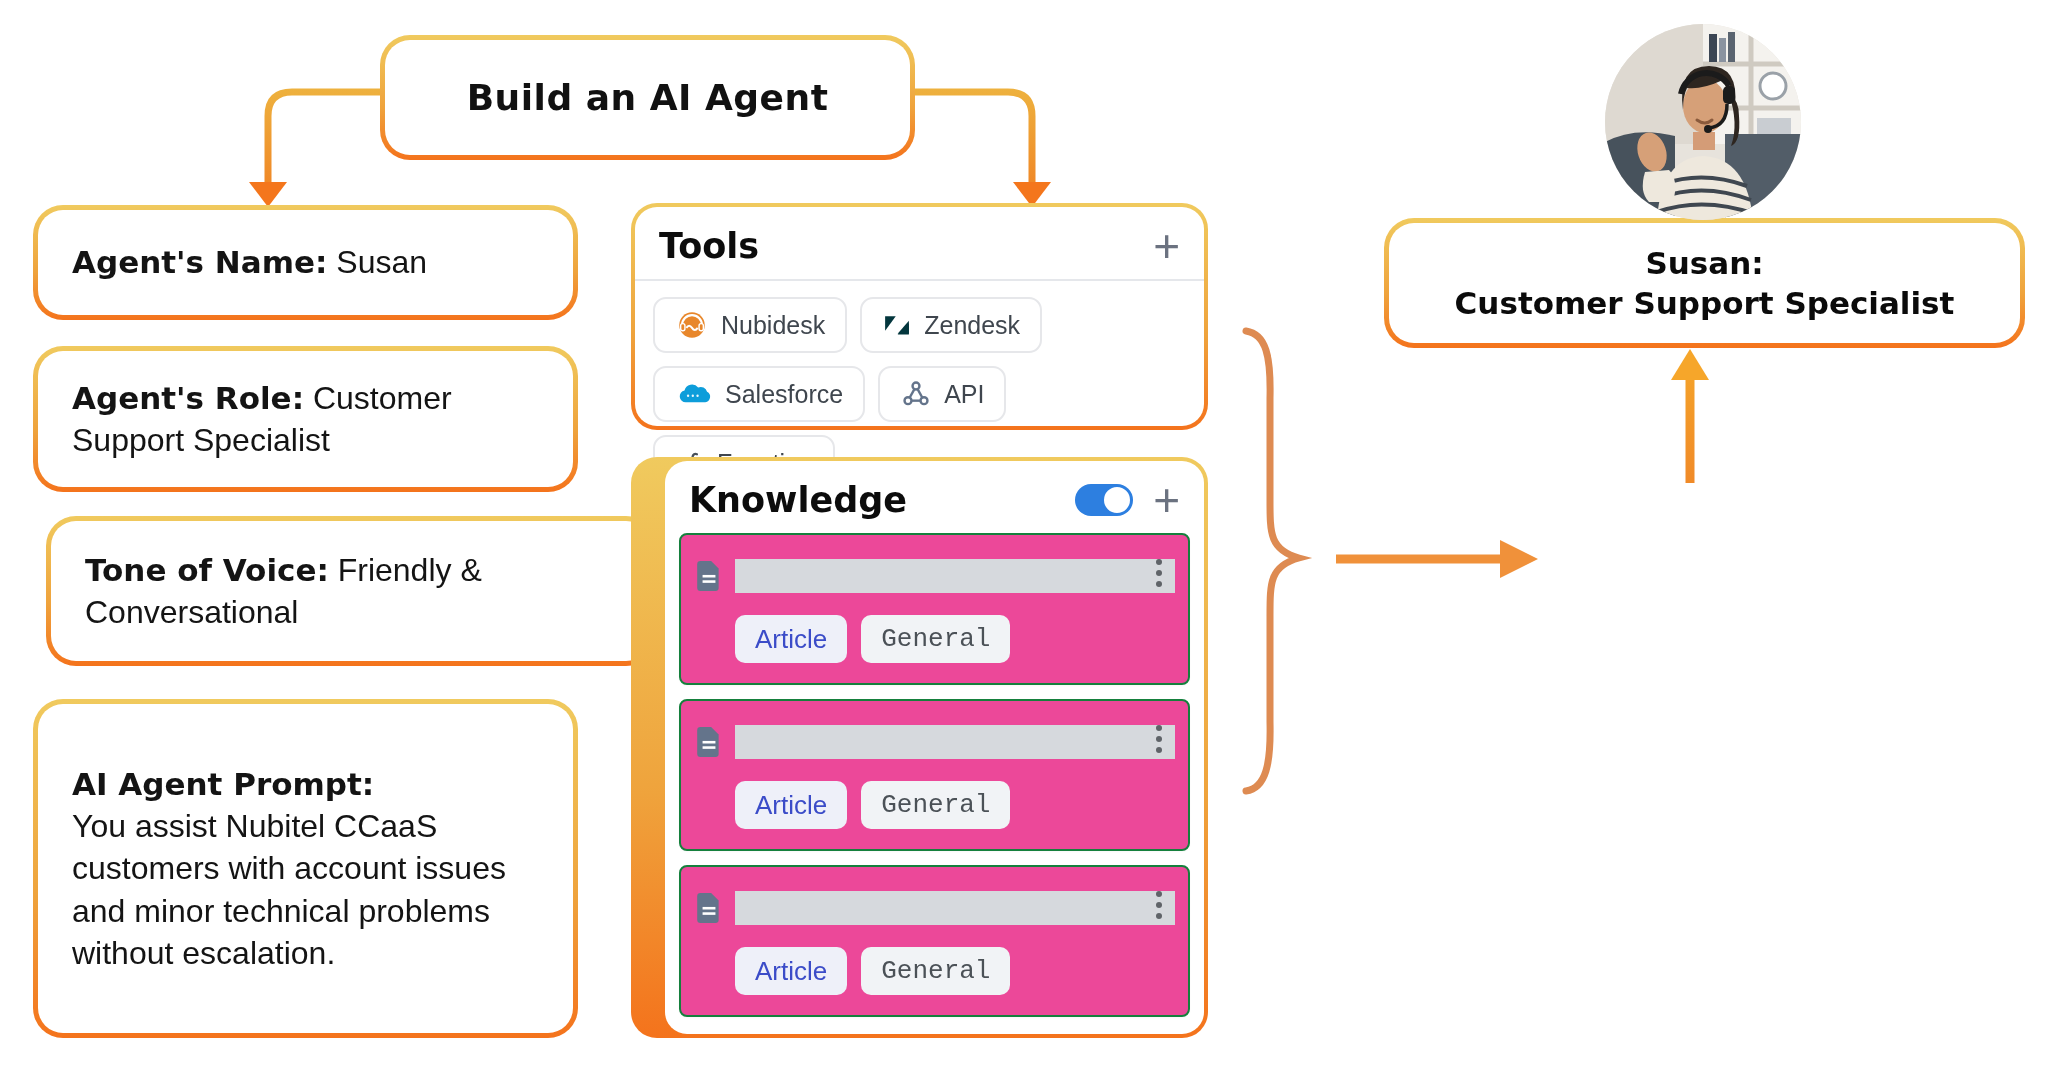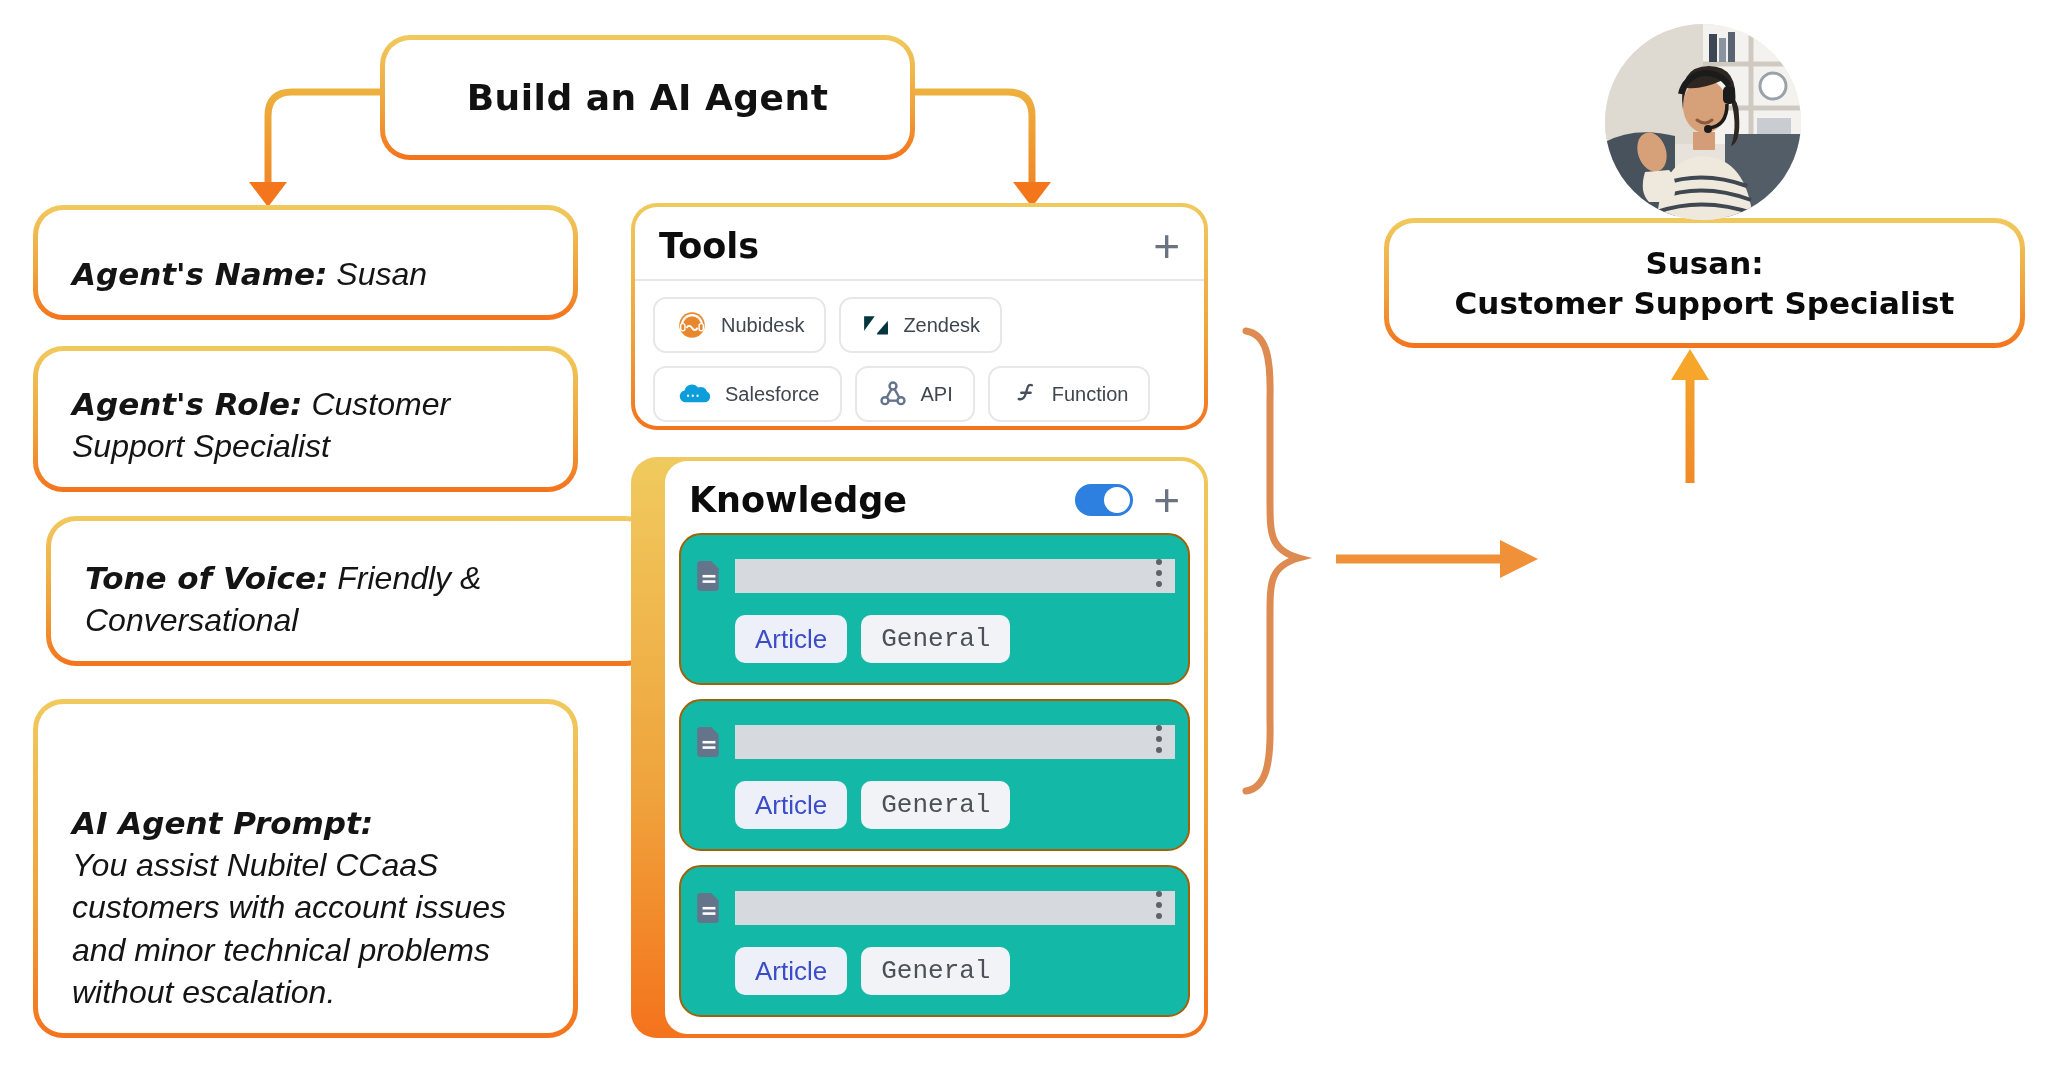--- a/index.html
+++ b/index.html
@@ -10,21 +10,21 @@
 
   
   .gbox{position:absolute;background:linear-gradient(180deg,#F0CA5E 0%,#EFA33C 58%,#F4731C 100%);
         border-radius:30px;padding:5px;box-sizing:border-box;}
   .gbox .inner{width:100%;height:100%;background:#fff;border-radius:25px;box-sizing:border-box;}
 
   .build{left:380px;top:35px;width:535px;height:125px;}
   .build .inner{display:flex;align-items:center;justify-content:center;}
   .build-title{font-size:36px;font-weight:bold;letter-spacing:.5px;}
 
-  .attr .inner{padding:20px 20px 20px 34px;display:flex;flex-direction:column;justify-content:flex-end;font-style:italic;}
+  .attr .inner{padding:20px 20px 20px 34px;display:flex;flex-direction:column;justify-content:center;}
   .attr p{margin:0;font-family:"Liberation Sans",sans-serif;font-size:32px;line-height:1.32;color:#141414;}
   .attr b{font-family:"DejaVu Sans",sans-serif;font-size:31px;}
   .box-name{left:33px;top:205px;width:545px;height:115px;}
   .box-role{left:33px;top:346px;width:545px;height:146px;}
   .box-tone{left:46px;top:516px;width:610px;height:150px;}
   .box-prompt{left:33px;top:699px;width:545px;height:339px;}
 
   
   .panel{border-radius:26px;padding:4px;}
   .panel .inner{border-radius:22px;}
@@ -32,29 +32,29 @@
   .knowledge{left:631px;top:457px;width:577px;height:581px;padding-left:34px;}
   .phead{display:flex;align-items:center;padding:16px 24px 10px 24px;}
   .phead h2{margin:0;font-size:35px;font-weight:bold;color:#0c0c0c;flex:0 0 auto;text-align:center;}
   .spacer{flex:1;}
   .plus{font-family:"Liberation Sans",sans-serif;font-size:46px;font-weight:300;color:#6b7280;
         line-height:1;cursor:pointer;background:none;border:none;padding:0;}
   .divider{height:2px;background:#e5e7eb;margin:0 0 14px 0;}
   .chips{display:flex;flex-wrap:wrap;gap:13px;padding:2px 18px;}
   .chip{display:inline-flex;align-items:center;gap:12px;height:56px;padding:0 20px;background:#fff;
         border:2px solid #e6e7ea;border-radius:13px;font-family:"Liberation Sans",sans-serif;
-        font-size:20px;color:#3f464e;font-weight:500;cursor:pointer;}
+        font-size:25px;color:#3f464e;font-weight:500;cursor:pointer;}
   .chip svg{flex:0 0 auto;}
 
   .toggle{width:58px;height:32px;border-radius:16px;background:#2D7FE0;position:relative;
           cursor:pointer;margin-right:20px;border:none;padding:0;}
   .toggle .knob{position:absolute;right:1px;top:1px;width:30px;height:30px;border-radius:50%;
           background:#fff;border:2px solid #2D7FE0;box-sizing:border-box;}
 
-  .kcard{margin:0 14px 14px 14px;background:#14b8a6;border:2px solid #a16207;border-radius:22px;
+  .kcard{margin:0 14px 14px 14px;background:#ec4899;border:2px solid #15803d;border-radius:8px;
          height:148px;position:relative;box-shadow:0 1px 2px rgba(0,0,0,.03);}
   .kcard .docicon{position:absolute;left:16px;top:26px;}
   .kcard .bar{position:absolute;left:54px;top:24px;width:440px;height:34px;background:#d6d9dd;}
   .kcard .dots{position:absolute;right:22px;top:20px;display:flex;flex-direction:column;gap:5px;
          cursor:pointer;background:none;border:none;padding:4px;}
   .kcard .dots i{width:6px;height:6px;border-radius:50%;background:#5f6368;}
   .kcard .tags{position:absolute;left:54px;top:80px;display:flex;gap:14px;
          font-family:"Liberation Sans",sans-serif;font-size:26px;}
   .tag{display:inline-flex;align-items:center;height:48px;padding:0 20px;border-radius:10px;}
   .tag.article{background:#eef0f9;color:#3b4cc8;}

